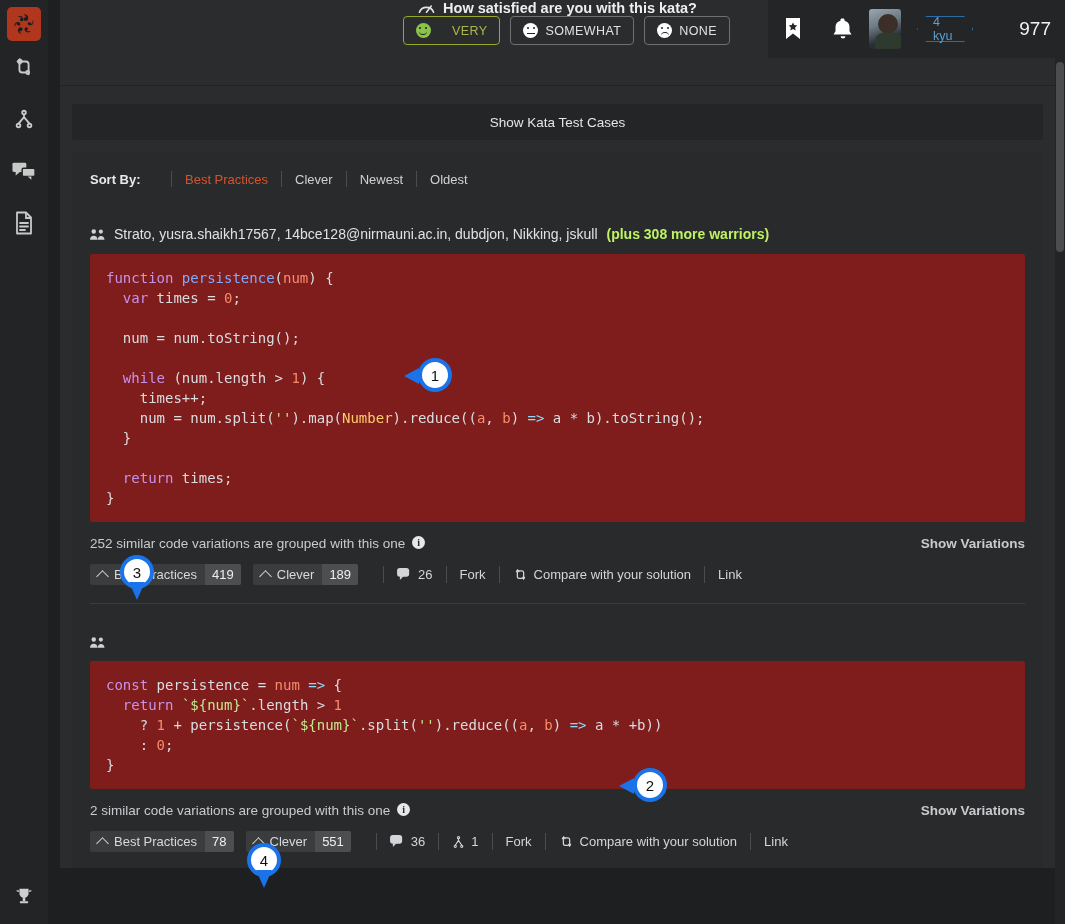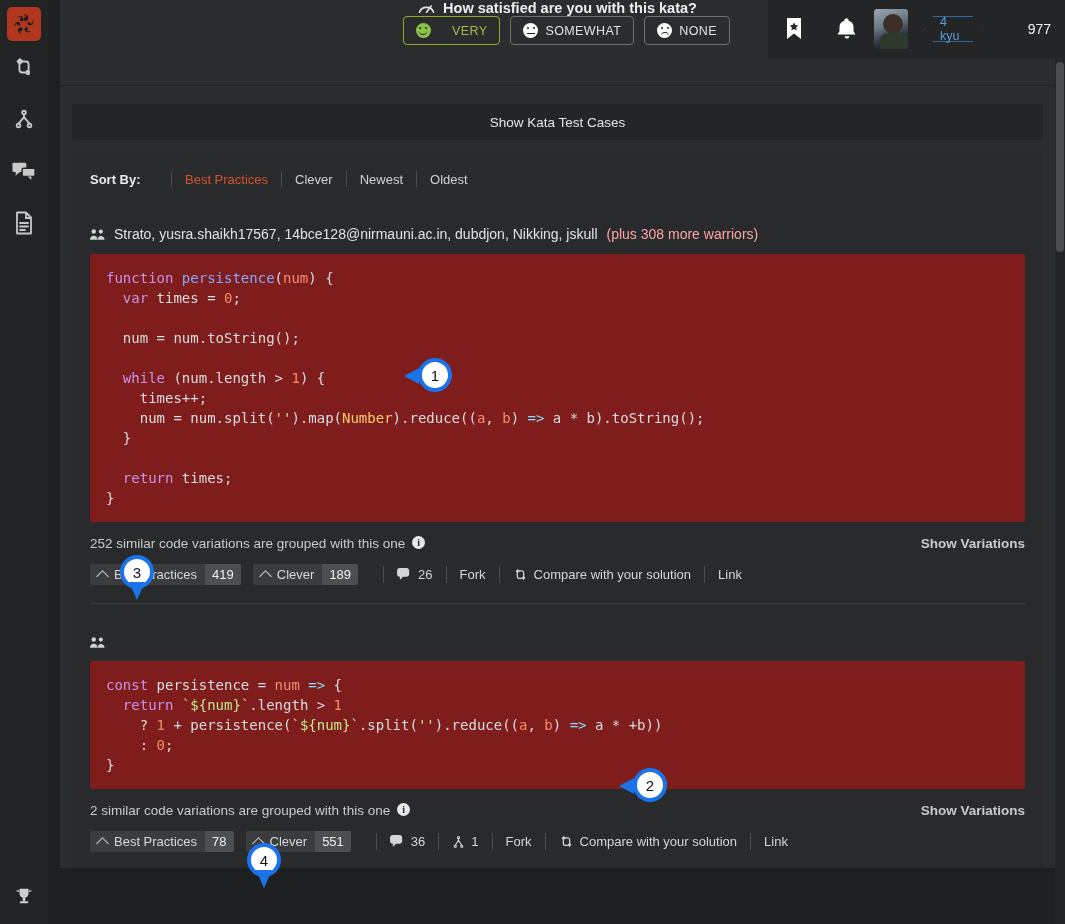--- a/index.html
+++ b/index.html
@@ -89,21 +89,21 @@
   .filterrow { display: flex; align-items: center; font-size: 13px; color: #cfd2d4; height: 30px; }
   .filterrow .lab { font-weight: bold; color: #e8eaec; width: 68px; flex: none; }
   .filterrow .sep { width: 1px; height: 16px; background: #4a4c4d; margin: 0 13px; flex:none; }
   .filterrow a { color: #cfd2d4; text-decoration: none; cursor: pointer; white-space: nowrap; }
   .filterrow a.active { color: #d4532e; }
 
   .authors {
     display: flex; align-items: center; gap: 9px;
     font-size: 14px; color: #d7dadd; margin-top: 32px; margin-bottom: 12px;
   }
-  .authors .plus { font-weight: normal; color: #fca5a5; }
+  .authors .plus { font-weight: bold; color: #bef264; }
   .authors .grp { color: #dfe2e5; }
 
   pre.code {
     background: #7f1d1d; color: #d9dde0; border-radius: 2px;
     padding: 14px 16px; font-family: "DejaVu Sans Mono", monospace;
     font-size: 14px; line-height: 20px; overflow: hidden; white-space: pre;
   }
   .k  { color: #c792ea; }        
   .fn { color: #82aaff; }        
   .pm { color: #f78c6c; }        
@@ -160,21 +160,21 @@
   .kyu {
     position: relative; height: 26px; padding: 0 16px; display:flex; align-items:center;
     color: #5a9fd4; font-size: 12.5px; margin-right: 14px;
   }
   .kyu::before {
     content:""; position:absolute; inset:0;
     border: 1.6px solid #2e6da4;
     clip-path: polygon(9px 0, calc(100% - 9px) 0, 100% 50%, calc(100% - 9px) 100%, 9px 100%, 0 50%);
   }
   .kyu span { position: relative; }
-  .pts { color: #f0f2f4; font-size: 14px; margin-left: 32px; }
+  .pts { color: #f0f2f4; font-size: 19px; margin-left: 32px; }
 
   
   #vscroll { position: absolute; right: 0; top: 58px; width: 10px; height: 866px; background: #232425; z-index: 20;}
   #vthumb  { position: absolute; right: 1px; top: 62px; width: 8px; height: 190px; background: #4b4d4f; border-radius: 4px; z-index: 21;}
 
   
   .marker { position: absolute; z-index: 60; }
   .marker .bubble {
     width: 34px; height: 34px; border-radius: 50%;
     background: #fff; border: 4px solid #1a73e8;

